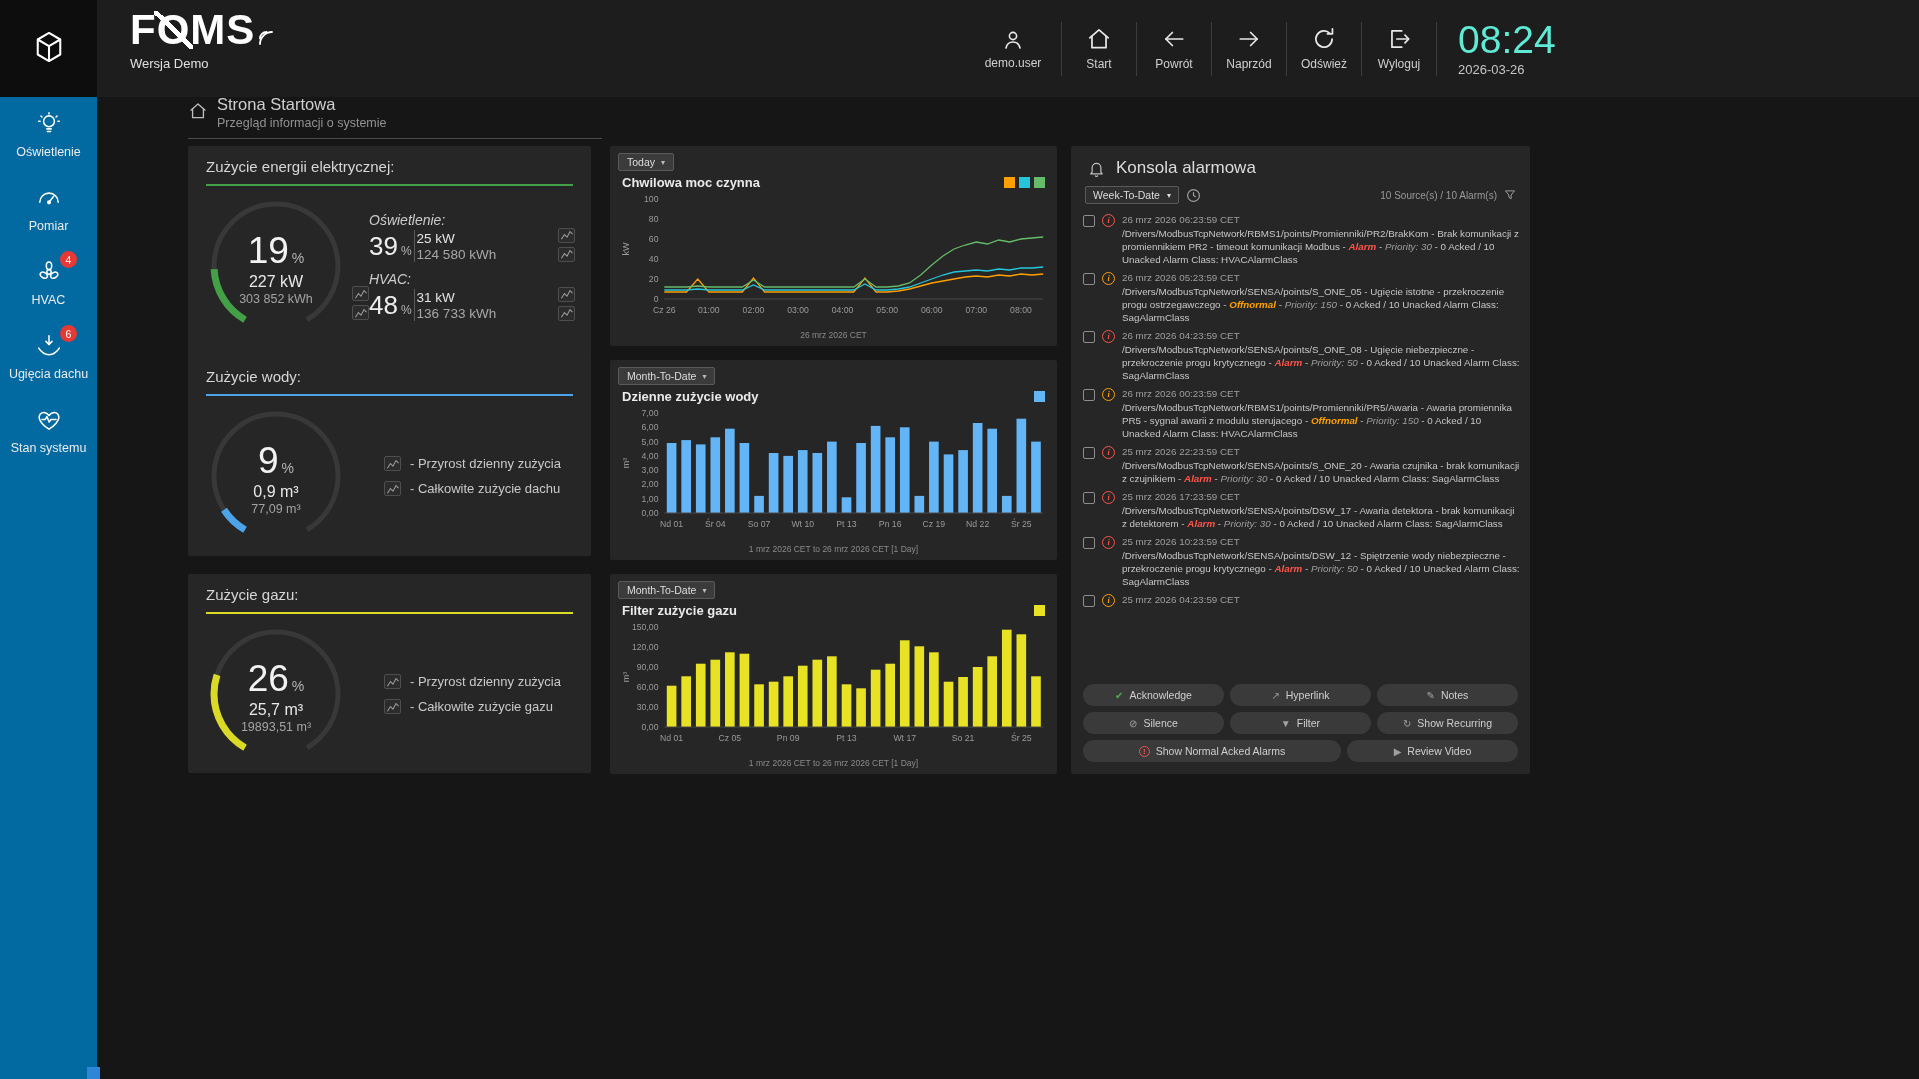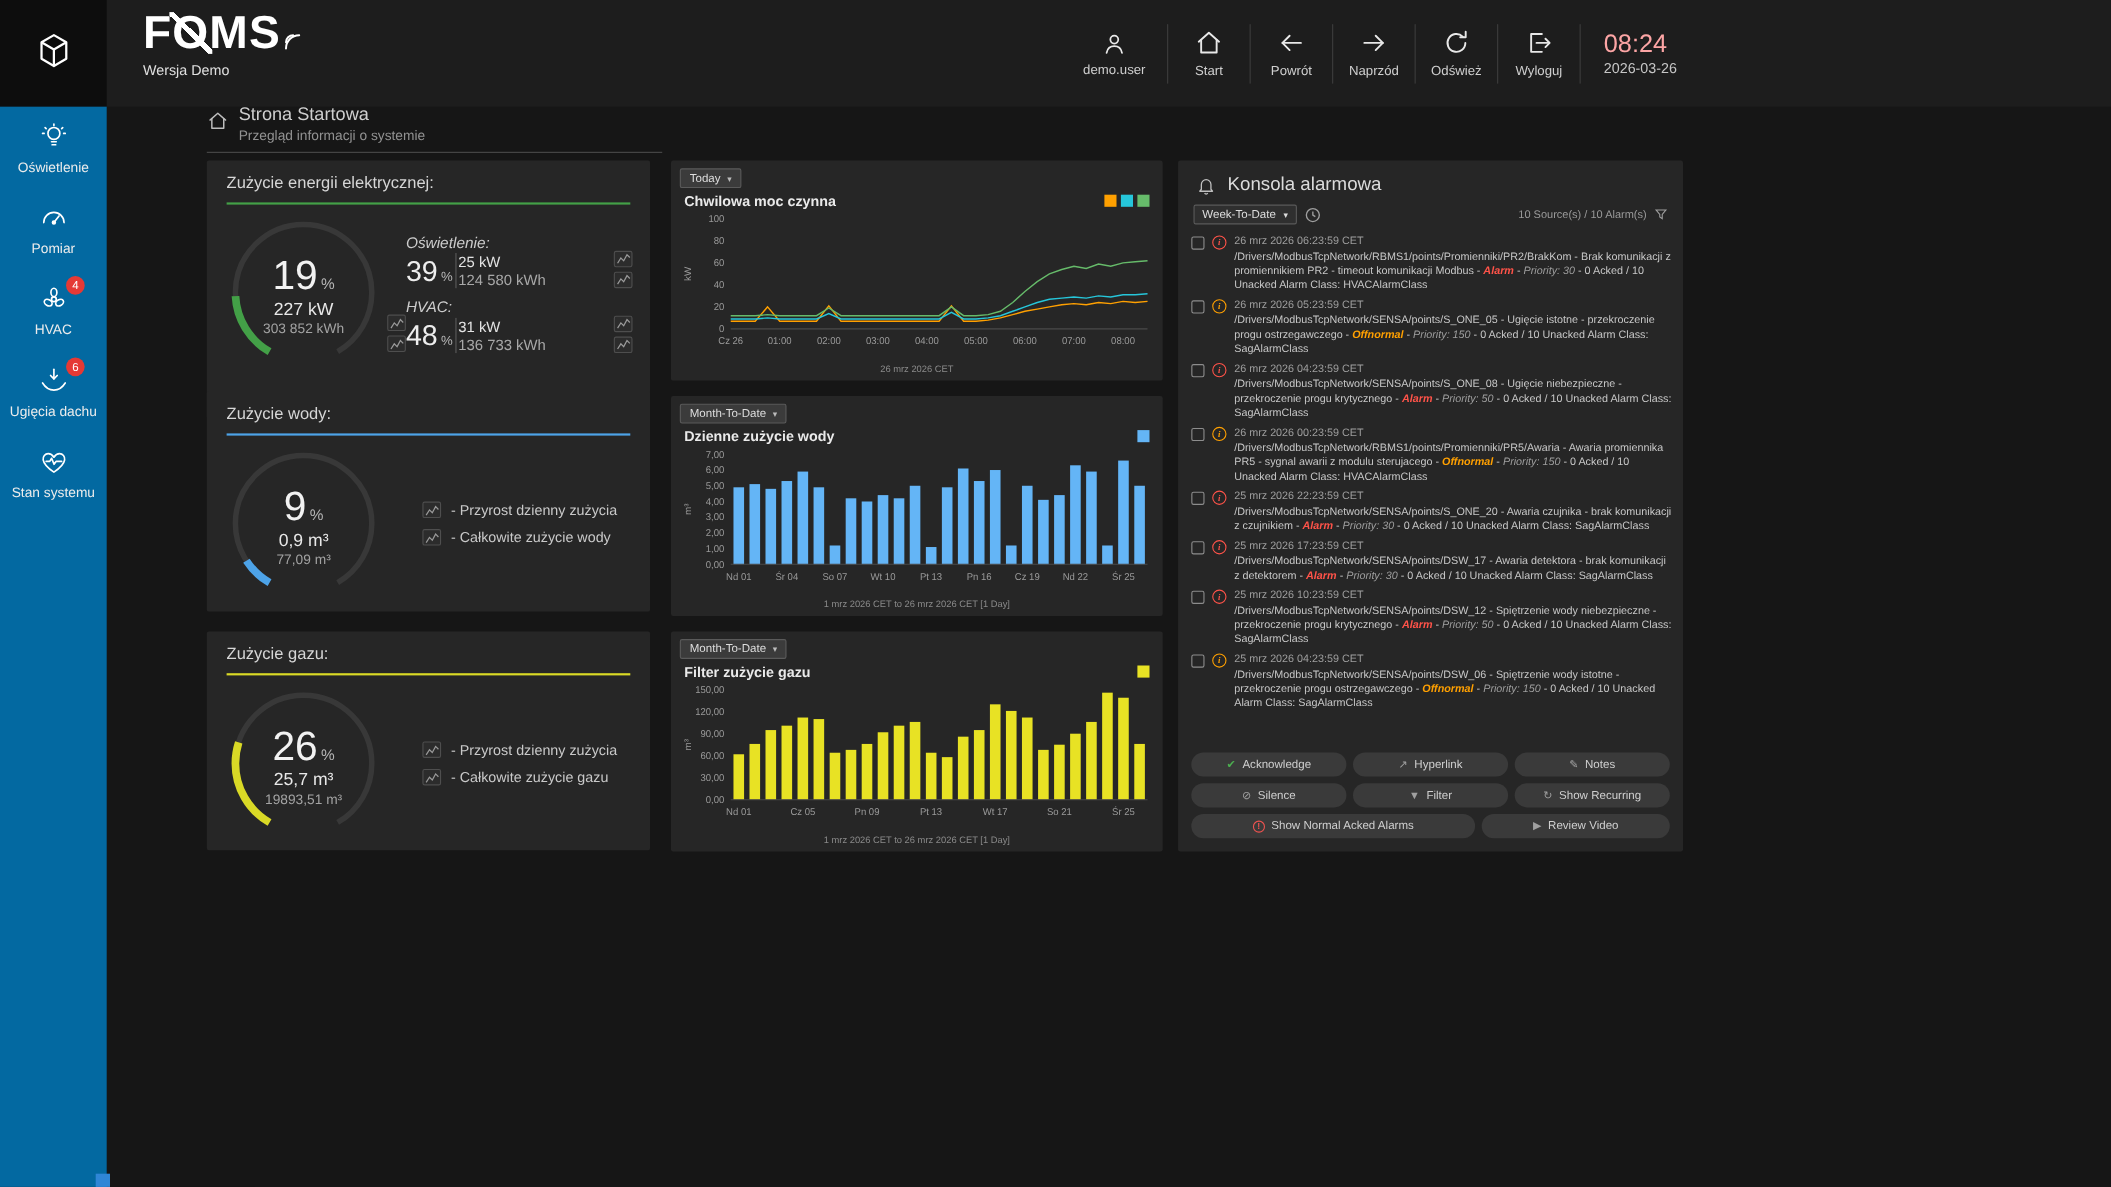--- a/index.html
+++ b/index.html
@@ -16,21 +16,21 @@
     background:linear-gradient(to top right, transparent 46%, #fff 46%, #fff 55%, transparent 55%); }
   .brand-signal { margin:2px 0 0 3px; }
   .brand-sub { font-size:13px; color:#e0e0e0; margin-top:2px; }
   .tb-right { position:absolute; left:970px; top:0; height:97px; display:flex; align-items:center; }
   .tb-user { width:86px; display:flex; flex-direction:column; align-items:center; gap:4px; cursor:pointer; }
   .tb-user span { font-size:12px; color:#cfcfcf; }
   .vsep { width:1px; height:54px; background:#3d3d3d; margin:0 5px; }
   .nav-item { width:64px; display:flex; flex-direction:column; align-items:center; gap:5px; cursor:pointer; }
   .nav-item span { font-size:12px; color:#cfcfcf; }
   .tb-clock { margin-left:12px; padding-left:4px; }
-  .tb-time { font-size:23px; color:#fca5a5; line-height:1; }
+  .tb-time { font-size:39px; color:#5eead4; line-height:1; }
   .tb-date { font-size:13px; color:#c6c6c6; margin-top:3px; }
   .tico { stroke:#e8e8e8; fill:none; stroke-width:1.6; stroke-linecap:round; stroke-linejoin:round; }
 
   
   .sidebar { position:absolute; left:0; top:97px; width:97px; height:982px; background:#0369a1; }
   .sb-item { position:relative; padding:13px 2px 12px; display:flex; flex-direction:column; align-items:center; gap:7px; cursor:pointer; }
   .sb-item span.lbl { font-size:12.5px; color:#ececec; text-align:center; }
   .sb-ic { color:#fff; height:28px; display:flex; align-items:center; }
   .sico { stroke:currentColor; fill:none; stroke-width:1.4; stroke-linecap:round; stroke-linejoin:round; }
   .badge { position:absolute; top:6px; right:20px; min-width:17px; height:17px; border-radius:9px; background:#e53935; color:#fff; font-size:10.5px; display:flex; align-items:center; justify-content:center; padding:0 3px; }
@@ -385,21 +385,21 @@
               </svg>
             </span>
           <span>- Przyrost dzienny zużycia</span>
         </div>
         <div class="wg-row">
           <span class="trend">
               <svg width="14" height="12" viewBox="0 0 16 14">
                 <polyline points="1.5,12 5,6.5 8,9.5 11.5,3 14.5,6"></polyline>
               </svg>
             </span>
-          <span>- Całkowite zużycie wody</span>
+          <span>- Całkowite zużycie dachu</span>
         </div>
       </div>
     </div>
   </section>
 
   <section class="panel p-gas">
     <h2 class="p-title acc-yellow">Zużycie gazu:</h2>
     <div class="p-body">
       <div class="gauge-wrap">
         <svg viewBox="0 0 148 148">
@@ -676,21 +676,20 @@
           <div class="al-txt">
             <div class="al-time">25 mrz 2026 10:23:59 CET</div>
             <div class="al-msg">/Drivers/ModbusTcpNetwork/SENSA/points/DSW_12 - Spiętrzenie wody niebezpieczne - przekroczenie progu krytycznego - <span class="sev sev-alarm">Alarm</span> - <span class="al-pri">Priority: 50</span> - 0 Acked / 10 Unacked Alarm Class: SagAlarmClass</div>
           </div>
         </div>
         <div class="al-row">
           <span class="al-chk"></span>
           <span class="al-ic sev-off">i</span>
           <div class="al-txt">
             <div class="al-time">25 mrz 2026 04:23:59 CET</div>
-            <div class="al-msg">/Drivers/ModbusTcpNetwork/SENSA/points/DSW_06 - Spiętrzenie wody istotne - przekroczenie progu ostrzegawczego - <span class="sev sev-off">Offnormal</span> - <span class="al-pri">Priority: 150</span> - 0 Acked / 10 Unacked Alarm Class: SagAlarmClass</div>
           </div>
         </div>
       </div>
     <div class="ac-buttons">
         <button class="ac-btn">
           <span class="b-ic" style="color:#4caf50">✔</span>
           <span>Acknowledge</span>
         </button>
         <button class="ac-btn">
           <span class="b-ic" style="color:#a0a0a0">↗</span>

